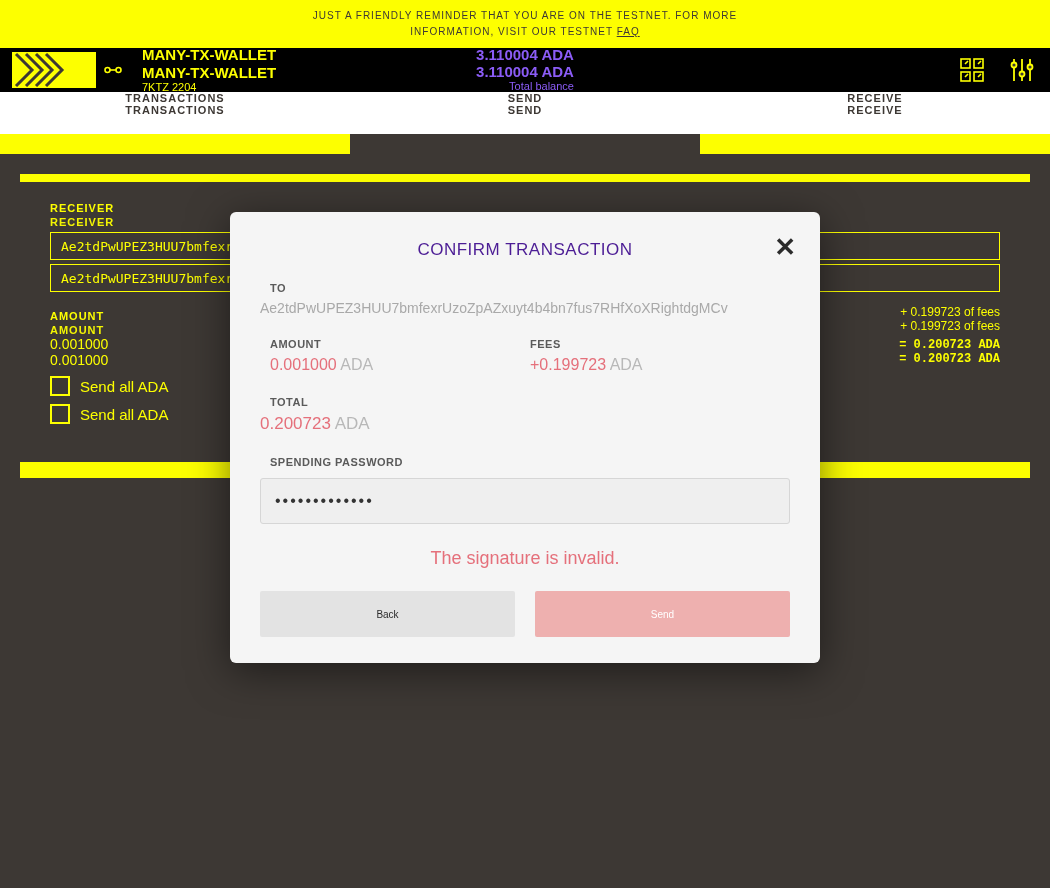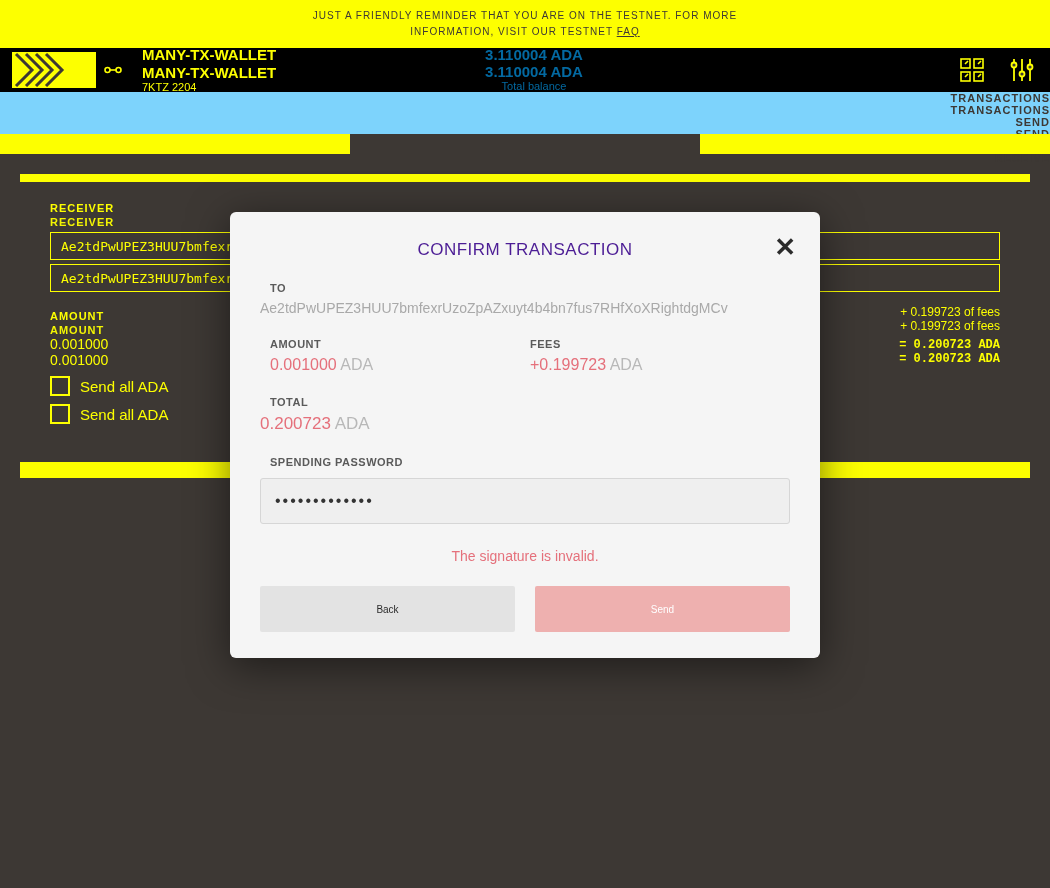--- a/index.html
+++ b/index.html
@@ -74,53 +74,51 @@
     opacity: 1;
   }
   .wallet-name-stack .sub {
     font-size: 11px;
     font-weight: 400;
   }
   .balance-stack {
     position: absolute;
     left: 50%;
     transform: translateX(-50%);
-    color: #0369a1;
-    text-align: center;
+    color: #8b5cf6;
+    text-align: right;
     font-weight: 700;
     font-size: 15px;
     line-height: 1.1;
-    margin-left: 9px;
   }
   .balance-stack .sub {
     font-size: 11px;
     font-weight: 400;
   }
   .header-icons {
     position: absolute;
     right: 14px;
     display: flex;
     gap: 22px;
     align-items: center;
   }
   .header-icons .ic {
     width: 28px;
     height: 28px;
     color: #fdff00;
   }
 
   
   .tab-bar {
-    background: #7dd3fc;
+    background: #ffffff;
     height: 42px;
     width: 100%;
     display: flex;
-    align-items: flex-end;
-    position: relative;
-    flex-direction: column;
+    align-items: flex-start;
+    position: relative;
   }
   .eye-row {
     position: absolute;
     left: 50%;
     transform: translateX(-50%);
     top: -12px;
     display: flex;
     align-items: center;
     gap: 6px;
     color: #fdff00;
@@ -313,21 +311,21 @@
     background: #efefef;
     margin-top: 10px;
     padding: 0 14px;
     font-size: 16px;
     letter-spacing: 2px;
     color: #333;
   }
   .m-error {
     text-align: center;
     color: #e5707b;
-    font-size: 14px;
+    font-size: 18px;
     margin-top: 24px;
   }
   .m-buttons {
     display: flex;
     gap: 20px;
     margin-top: 22px;
   }
   .m-btn {
     flex: 1;
     height: 46px;

